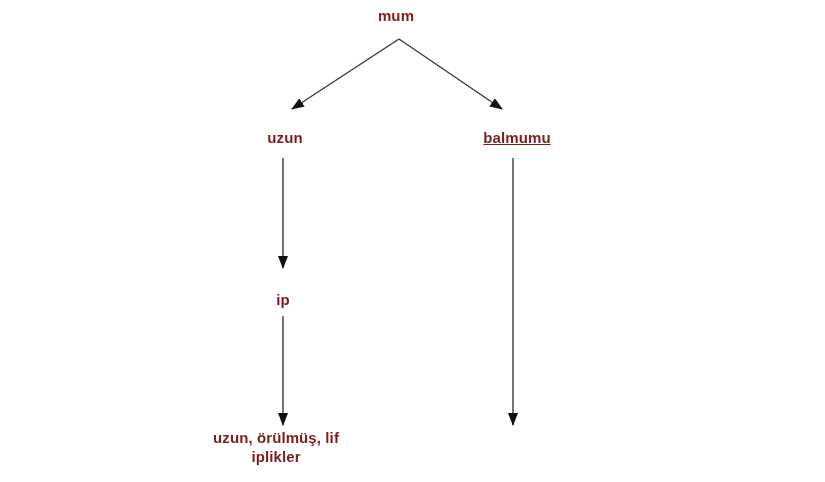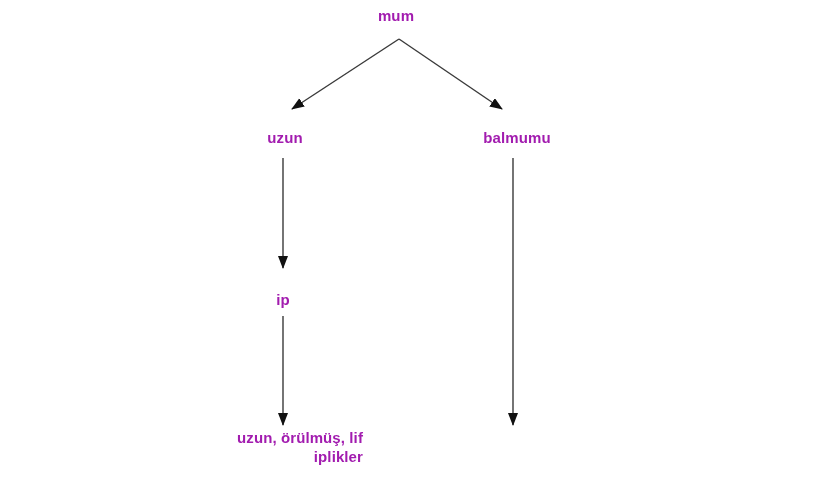--- a/index.html
+++ b/index.html
@@ -21,30 +21,30 @@
     top: 0;
     width: 825px;
     height: 482px;
   }
   .node {
     position: absolute;
     transform: translateX(-50%);
     font-size: 15px;
     font-weight: bold;
     line-height: 19px;
-    color: #a21caf;
+    color: #7f1d1d;
     text-align: center;
     white-space: pre-line;
     letter-spacing: 0.1px;
   }
   .node-mum      { left: 396px; top: 6px;   }
   .node-fitil    { left: 285px; top: 128px; }
-  .node-balmumu  { left: 517px; top: 128px; }
+  .node-balmumu  { left: 517px; top: 128px; text-decoration: underline; }
   .node-ip       { left: 283px; top: 290px; }
-  .node-lif      { left: 300px; top: 428px; text-align: right; }
+  .node-lif      { left: 276px; top: 428px; }
   .node-silindir { left: 513px; top: 428px; }
 </style>
 </head>
 <body>
 
 <div class="canvas">
 
   <svg class="edges" viewBox="0 0 825 482" xmlns="http://www.w3.org/2000/svg">
     <defs>
       <marker id="ah" markerWidth="16" markerHeight="14" refX="12" refY="5" orient="auto" markerUnits="userSpaceOnUse">

